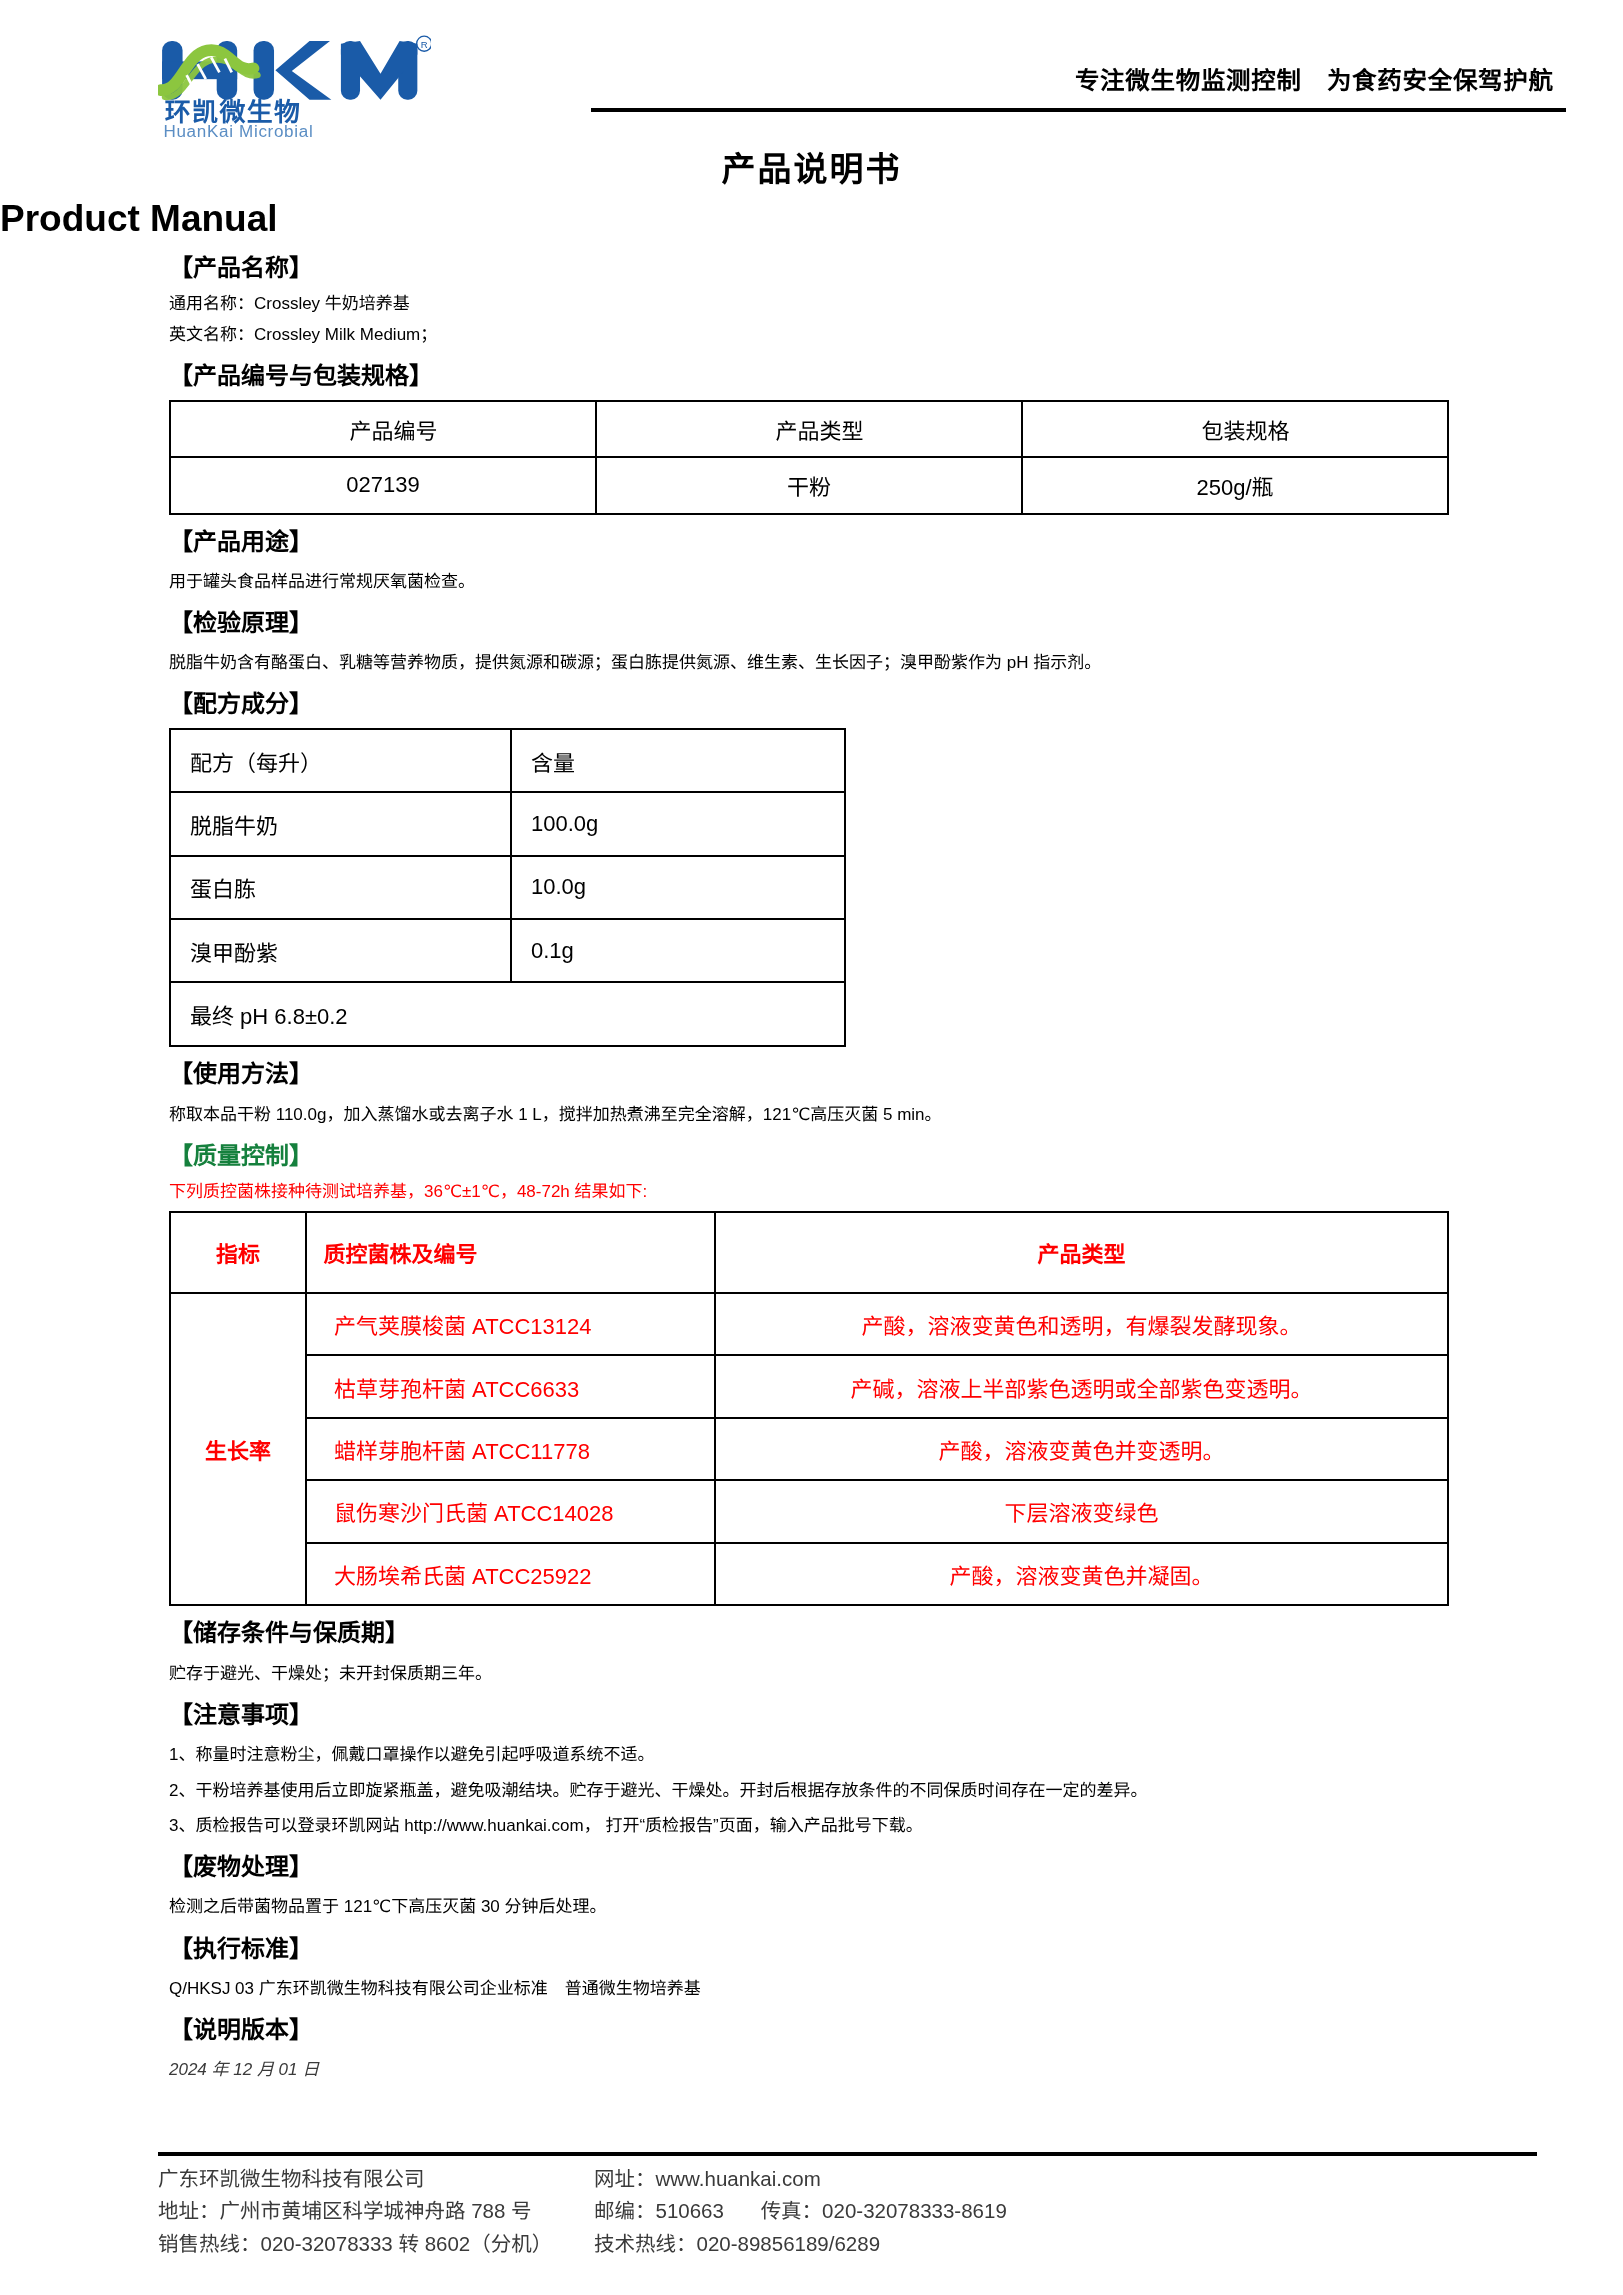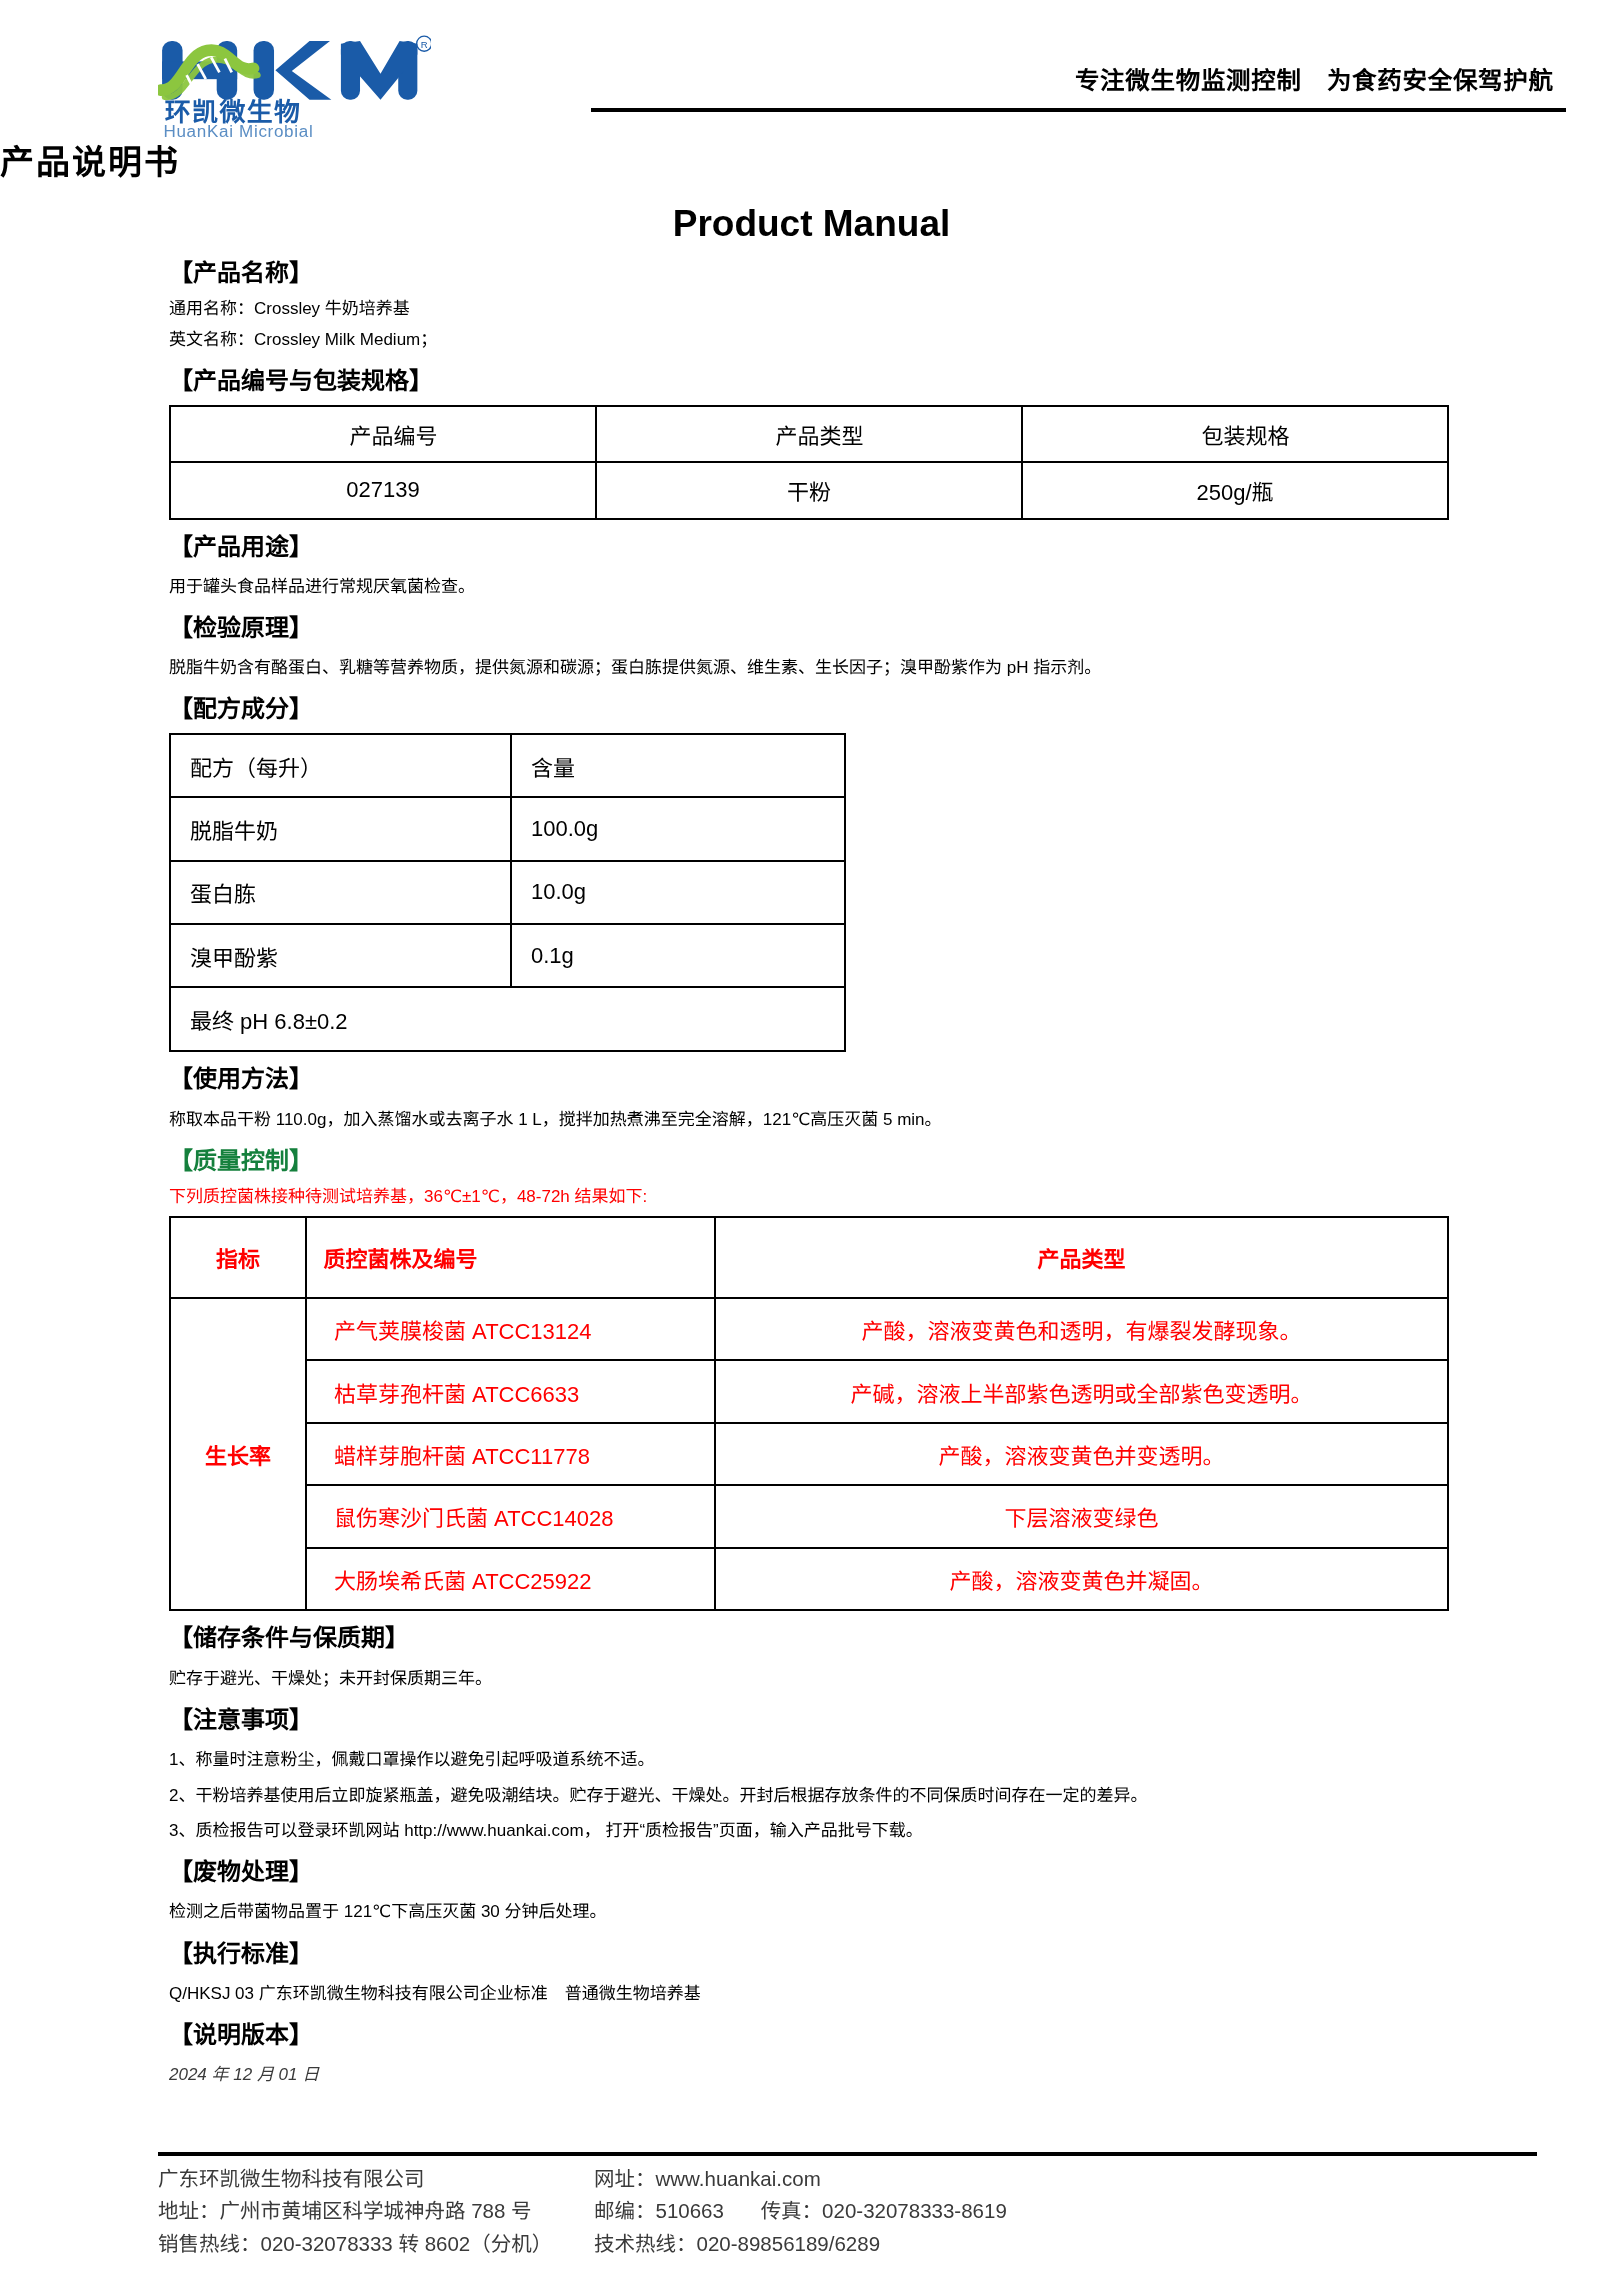--- a/index.html
+++ b/index.html
@@ -56,30 +56,30 @@
     padding-right: 12.3px;
     padding-bottom: 12.3px;
   }
   .header-rule {
     width: 975px;
     border-top: 4.1px solid #000;
   }
 
   
   .doc-title-cn {
+    text-align: center;
     font-size: 34px;
     font-weight: bold;
-    margin: 1px 0 0 0;
+    margin: 8px 0 0 0;
     letter-spacing: 2px;
   }
   .doc-title-en {
-    text-align: center;
     font-size: 37px;
     font-weight: bold;
-    margin: 19px 0 0 0;
+    margin: 7px 0 0 0;
     letter-spacing: 0px;
   }
 
   
   .content {
     padding: 0 57px 0 169px;
     box-sizing: border-box;
   }
   .section-head {
     font-size: 24px;

